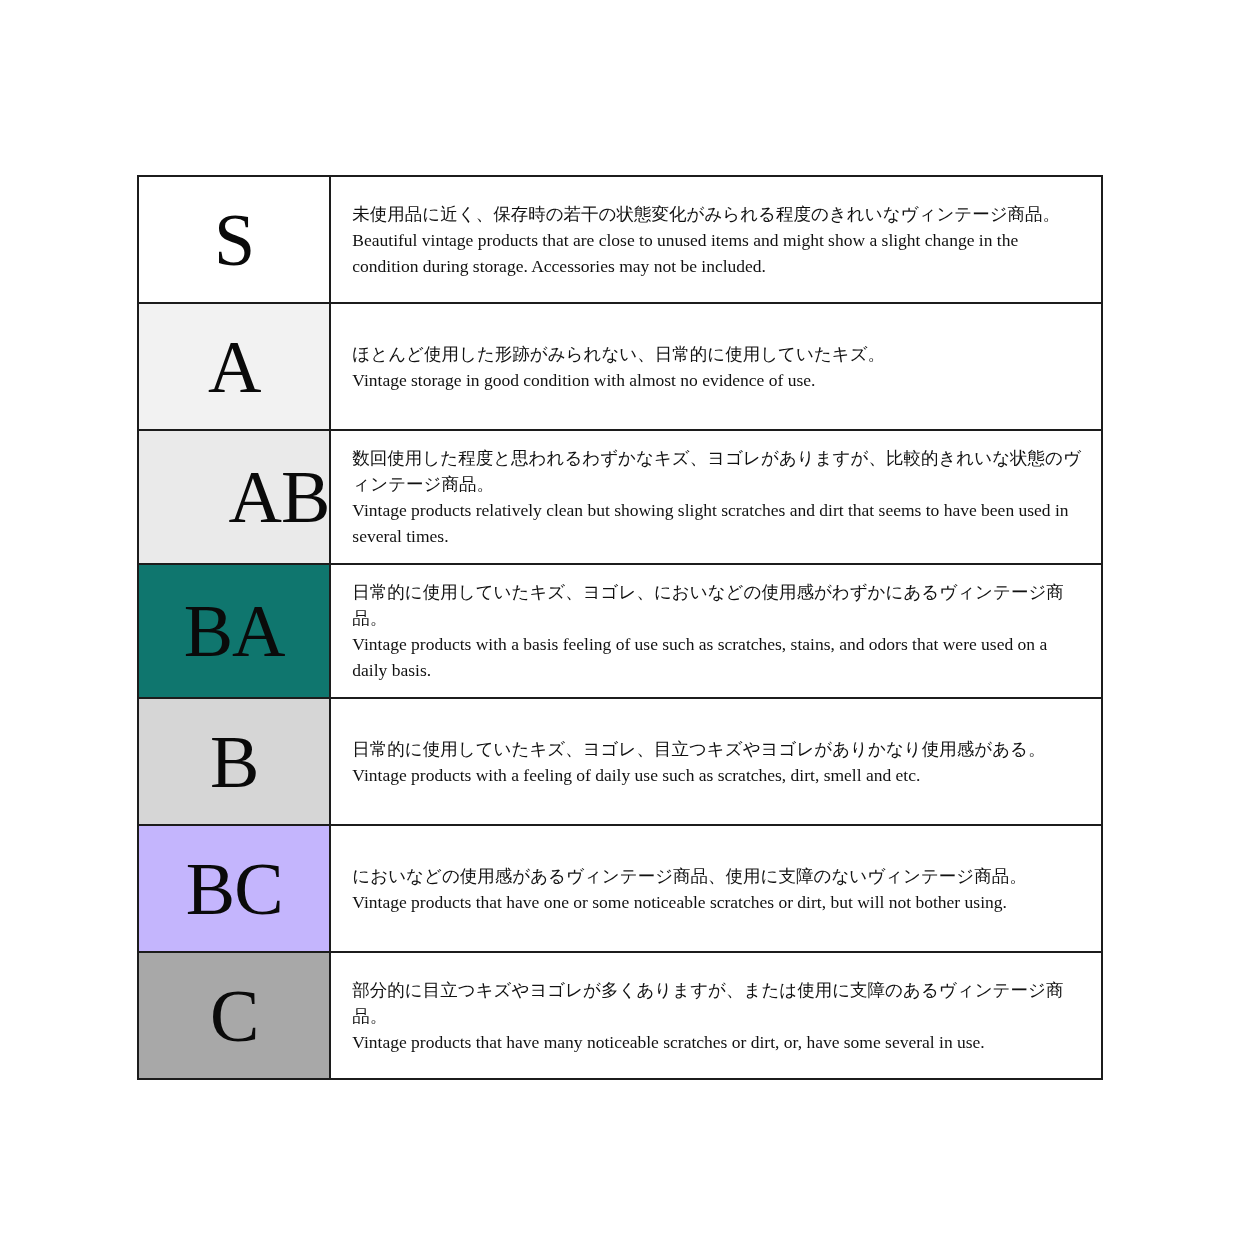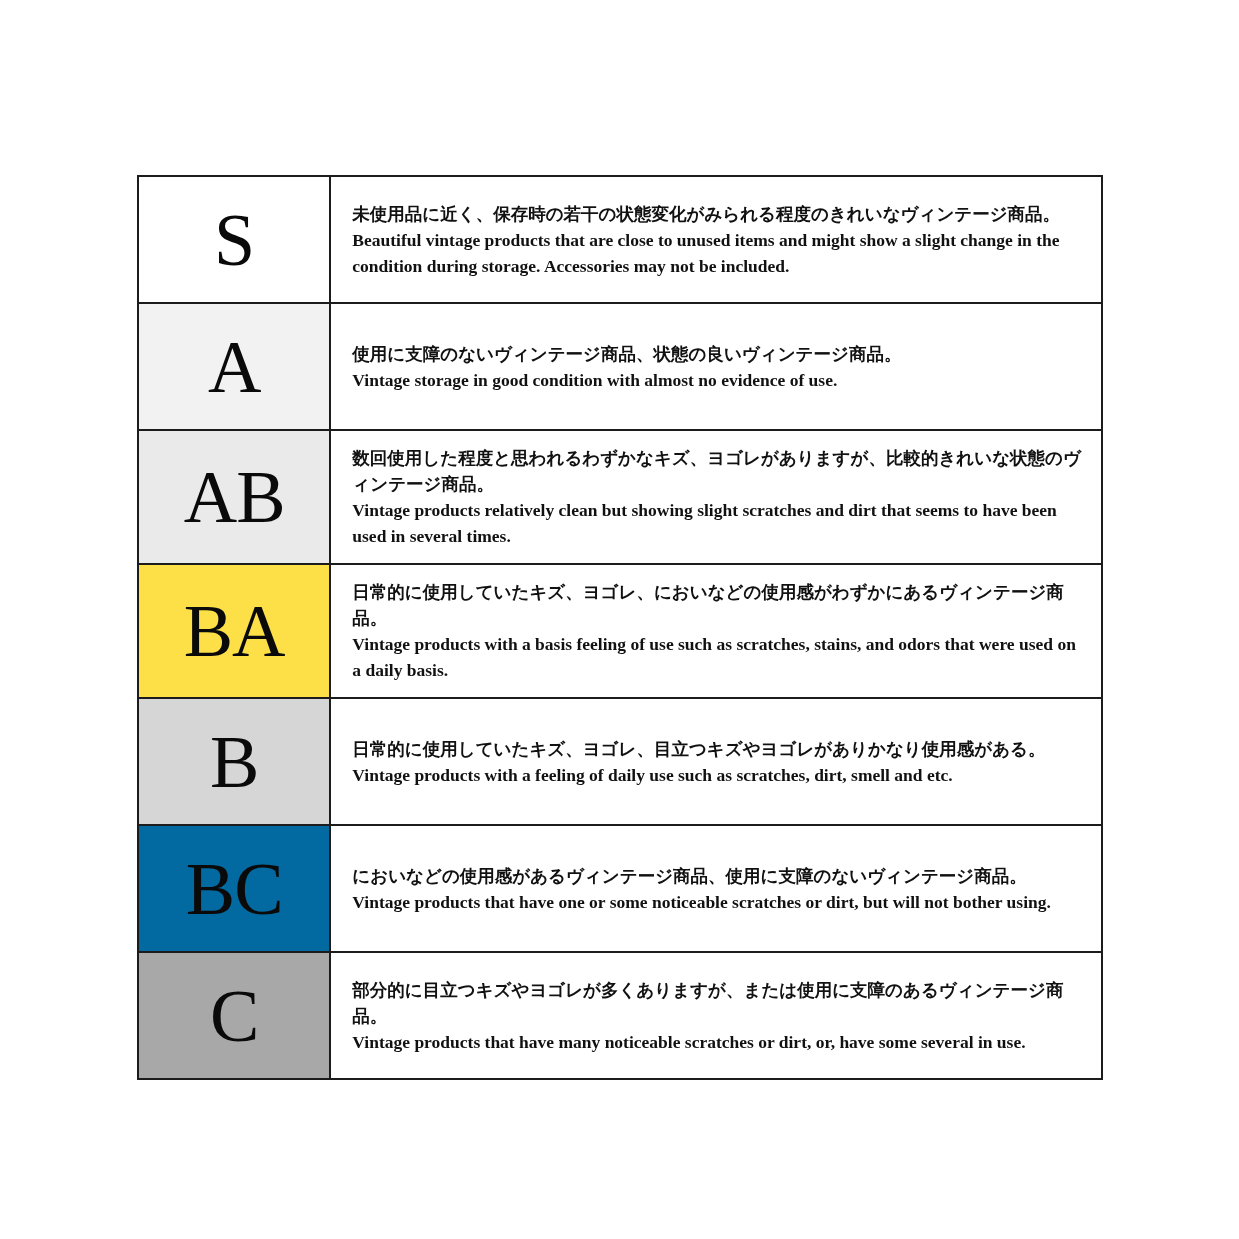--- a/index.html
+++ b/index.html
@@ -27,21 +27,20 @@
   .grade-label {
     font-size: 74px;
     line-height: 1;
     color: #0a0a0a;
     letter-spacing: -1px;
   }
   .desc-cell {
     width: 670px;
     padding: 14px 16px 14px 21px;
     background: #ffffff;
-    font-weight: bold;
   }
   .desc-jp, .desc-en {
     font-size: 17.5px;
     line-height: 26px;
     color: #111111;
   }
   tr { height: 127px; }
 </style>
 </head>
 <body>
@@ -51,47 +50,47 @@
       <tr>
         <td class="grade-cell" style="background: rgb(255, 255, 255);"><span class="grade-label">S</span></td>
         <td class="desc-cell">
           <div class="desc-jp">未使用品に近く、保存時の若干の状態変化がみられる程度のきれいなヴィンテージ商品。</div>
           <div class="desc-en">Beautiful vintage products that are close to unused items and might show a slight change in the condition during storage. Accessories may not be included.</div>
         </td>
       </tr>
       <tr>
         <td class="grade-cell" style="background: rgb(242, 242, 242);"><span class="grade-label">A</span></td>
         <td class="desc-cell">
-          <div class="desc-jp">使用に支障のないヴィンテージ商品、状態の良いヴィンテージ商品。</div>
+          <div class="desc-jp">ほとんど使用した形跡がみられない、日常的に使用していたキズ。</div>
           <div class="desc-en">Vintage storage in good condition with almost no evidence of use.</div>
         </td>
       </tr>
       <tr>
-        <td class="grade-cell" style="background: rgb(234, 234, 234);"><span class="grade-label">AB</span></td>
+        <td class="grade-cell" style="background: rgb(234, 234, 234); text-align: right;"><span class="grade-label">AB</span></td>
         <td class="desc-cell">
           <div class="desc-jp">数回使用した程度と思われるわずかなキズ、ヨゴレがありますが、比較的きれいな状態のヴィンテージ商品。</div>
           <div class="desc-en">Vintage products relatively clean but showing slight scratches and dirt that seems to have been used in several times.</div>
         </td>
       </tr>
       <tr>
-        <td class="grade-cell" style="background: #fde047;"><span class="grade-label">BA</span></td>
+        <td class="grade-cell" style="background: #0f766e;"><span class="grade-label">BA</span></td>
         <td class="desc-cell">
           <div class="desc-jp">日常的に使用していたキズ、ヨゴレ、においなどの使用感がわずかにあるヴィンテージ商品。</div>
           <div class="desc-en">Vintage products with a basis feeling of use such as scratches, stains, and odors that were used on a daily basis.</div>
         </td>
       </tr>
       <tr>
         <td class="grade-cell" style="background: rgb(214, 214, 214);"><span class="grade-label">B</span></td>
         <td class="desc-cell">
           <div class="desc-jp">日常的に使用していたキズ、ヨゴレ、目立つキズやヨゴレがありかなり使用感がある。</div>
           <div class="desc-en">Vintage products with a feeling of daily use such as scratches, dirt, smell and etc.</div>
         </td>
       </tr>
       <tr>
-        <td class="grade-cell" style="background: #0369a1;"><span class="grade-label">BC</span></td>
+        <td class="grade-cell" style="background: #c4b5fd;"><span class="grade-label">BC</span></td>
         <td class="desc-cell">
           <div class="desc-jp">においなどの使用感があるヴィンテージ商品、使用に支障のないヴィンテージ商品。</div>
           <div class="desc-en">Vintage products that have one or some noticeable scratches or dirt, but will not bother using.</div>
         </td>
       </tr>
       <tr>
         <td class="grade-cell" style="background: rgb(168, 168, 168);"><span class="grade-label">C</span></td>
         <td class="desc-cell">
           <div class="desc-jp">部分的に目立つキズやヨゴレが多くありますが、または使用に支障のあるヴィンテージ商品。</div>
           <div class="desc-en">Vintage products that have many noticeable scratches or dirt, or, have some several in use.</div>

